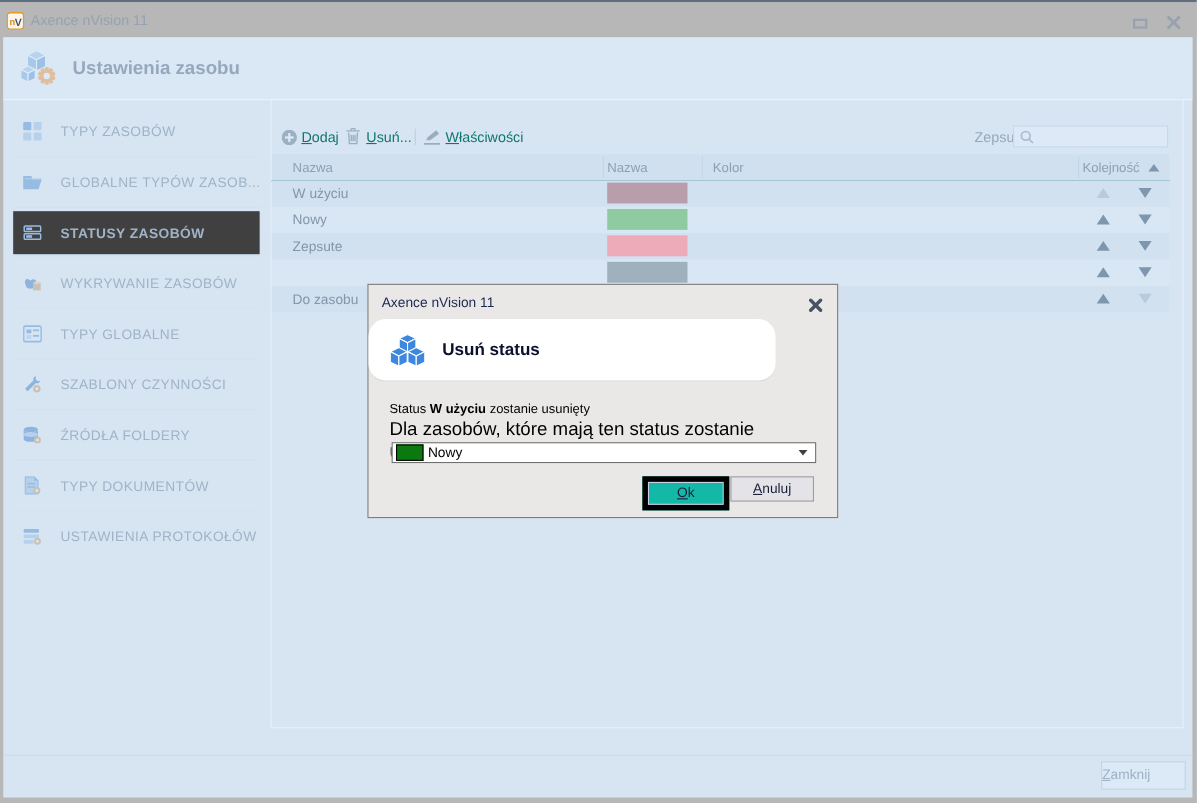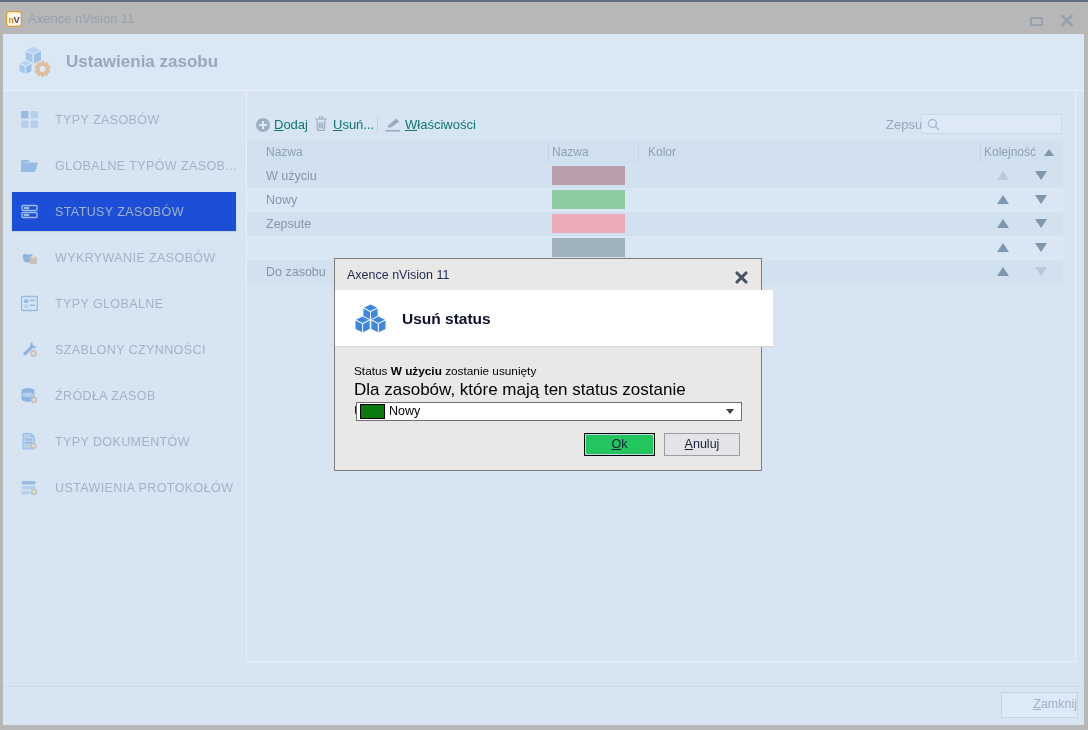--- a/index.html
+++ b/index.html
@@ -13,21 +13,21 @@
   #btnmax{left:1030px;top:15px;width:9px;height:5px;border:2px solid #97a2ae;}
   
   
   #winbody{left:3px;top:34px;width:1081px;height:691px;background:#d7e5f3;}
   #header{left:0px;top:0px;width:1081px;height:56px;background:#dae8f6;border-bottom:1px solid #e9f1fa;}
   #headtitle{left:63px;top:18px;font-size:17px;font-weight:bold;color:#97a8bc;}
   
   .sideitem{left:9px;width:224px;height:39px;color:#a0b3c7;font-size:12.5px;letter-spacing:0.4px;white-space:nowrap;}
   .sideitem .lbl{position:absolute;left:43px;top:13px;}
   .sideitem .ic{position:absolute;left:9px;top:11px;}
-  .sel{background:#1d4ed8;box-shadow:0 1px 1px rgba(150,175,200,0.35);}
+  .sel{background:#404040;box-shadow:0 1px 1px rgba(150,175,200,0.35);font-weight:bold;}
   .sep{left:9px;width:224px;height:1px;background:#cfdfee;opacity:0.55;}
   
   #panelL{left:243px;top:56px;width:1px;height:572px;background:#e7f0f9;}
   #panelR{left:1072px;top:56px;width:1px;height:572px;background:#e7f0f9;}
   #panelB{left:243px;top:627px;width:830px;height:1px;background:#e7f0f9;}
   
   .tbtext{top:83px;font-size:13px;color:#0f766e;}
   .tbu{text-decoration:underline;}
   #filtruj{left:883px;top:83px;font-size:13px;color:#95a8bb;}
   #searchbox{left:918px;top:80px;width:139px;height:18px;background:#dde9f6;border:1px solid #c6d8e9;}
@@ -41,36 +41,36 @@
   .r-odd{background:#d2e1f0;}
   .r-even{background:#d9e7f5;}
   .arr{position:absolute;top:7px;width:0;height:0;border-left:6px solid transparent;border-right:6px solid transparent;}
   .up{border-bottom:9px solid #7e96ae;}
   .dn{border-top:9px solid #7e96ae;}
   .dis.up{border-bottom-color:#b9cbdb;}
   .dis.dn{border-top-color:#b9cbdb;}
   
   #footline{left:0px;top:652px;width:1081px;height:1px;background:#c9dbec;}
   #btnzamknij{left:998px;top:658px;width:75px;height:24px;background:#dce9f6;border:1px solid #c2d4e5;
-     font-size:12.5px;color:#9fb2c6;text-align:right;line-height:23px;}
+     font-size:12.5px;color:#9fb2c6;text-align:left;line-height:23px;}
   
   #dlg{left:334px;top:258px;width:426px;height:211px;background:#e9e8e7;border:1px solid #7d7d7d;
        }
   #dlgtitle{left:12px;top:9px;font-size:12.5px;color:#1c2a52;}
   
-  #dlgwhite{left:0px;top:31px;width:438px;height:56px;background:#ffffff;border-bottom:1px solid #d5d5d5;}
+  #dlgwhite{left:0px;top:31px;width:370px;height:56px;background:#ffffff;border-bottom:1px solid #d5d5d5;border-radius:16px;}
   #dlghead{left:67px;top:20px;font-size:15.5px;font-weight:bold;color:#0c102e;}
   #dlgline1{left:19px;top:105px;font-size:11.8px;color:#000;}
   #dlgline2{left:19px;top:121px;font-size:17px;color:#000;}
   #combo{left:21px;top:143px;width:384px;height:17px;background:#fff;border:1px solid #707070;}
   #comboswatch{left:3px;top:1px;width:23px;height:13px;background:#0a7a10;border:1px solid #000;}
   #combotext{left:32px;top:1px;font-size:12.5px;color:#000;}
   #comboarr{left:369px;top:6px;width:0;height:0;border-left:4px solid transparent;border-right:4px solid transparent;border-top:5px solid #404040;}
   .dbtn{top:174px;height:21px;font-size:12.5px;color:#1a1f3a;text-align:center;line-height:20px;}
-  #btnok{left:249px;width:69px;background:#22c55e;border:1px solid #000000;box-shadow:inset 0 0 0 1px #c9d0ea;}
+  #btnok{left:249px;width:69px;background:#14b8a6;border:5px solid #000000;box-shadow:inset 0 0 0 1px #c9d0ea;}
   #btnanuluj{left:329px;width:74px;background:#e4e4e8;border:1px solid #9c9ca4;}
 </style>
 </head>
 <body>
   <div class="abs" id="topline"></div>
   <div class="abs" id="titlebar">
     <svg class="abs" style="left:6px;top:9px" width="16" height="16" viewBox="0 0 16 16">
       <rect x="0.6" y="0.6" width="14.8" height="14.8" rx="2.6" fill="#fbf5eb" stroke="#e09b2d" stroke-width="1.2"></rect>
       <text x="2.6" y="11.5" font-size="8.5" font-weight="bold" fill="#d98a20" font-family="Liberation Sans">n</text>
       <text x="7.4" y="12.3" font-size="9.5" font-weight="bold" fill="#47506a" font-family="Liberation Sans">V</text>
@@ -179,21 +179,21 @@
       <div class="abs sideitem" style="top:341.5px">
         <svg class="ic" width="17" height="17" viewBox="0 0 17 17">
           <g fill="#8db4e0">
             <ellipse cx="7" cy="3.5" rx="6.5" ry="2.5"></ellipse>
             <path d="M0.5 3.5 L0.5 12 C0.5 13.5 3.5 14.7 7 14.7 C10.5 14.7 13.5 13.5 13.5 12 L13.5 3.5 C13.5 5 10.5 6 7 6 C3.5 6 0.5 5 0.5 3.5 Z"></path>
             <ellipse cx="7" cy="8" rx="6.5" ry="2.2" fill="#b7d1ec"></ellipse>
             <circle cx="13" cy="13" r="3.2" fill="#c9c2b6"></circle>
             <circle cx="13" cy="13" r="1.2" fill="#dcebf9"></circle>
           </g>
         </svg>
-        <span class="lbl">ŹRÓDŁA ZASOB</span>
+        <span class="lbl">ŹRÓDŁA FOLDERY</span>
       </div>
       <div class="abs sep" style="top:384px"></div>
       <div class="abs sideitem" style="top:387.5px">
         <svg class="ic" width="17" height="17" viewBox="0 0 17 17">
           <g>
             <path d="M2 0.5 L10 0.5 L13.5 4 L13.5 16 L2 16 Z" fill="#b7d1ec" stroke="#97bce4" stroke-width="1"></path>
             <path d="M10 0.5 L10 4 L13.5 4 Z" fill="#97bce4"></path>
             <rect x="4" y="6" width="7" height="1.4" fill="#97bce4"></rect>
             <rect x="4" y="9" width="7" height="1.4" fill="#97bce4"></rect>
             <circle cx="12.5" cy="13" r="3.2" fill="#c9c2b6"></circle>

